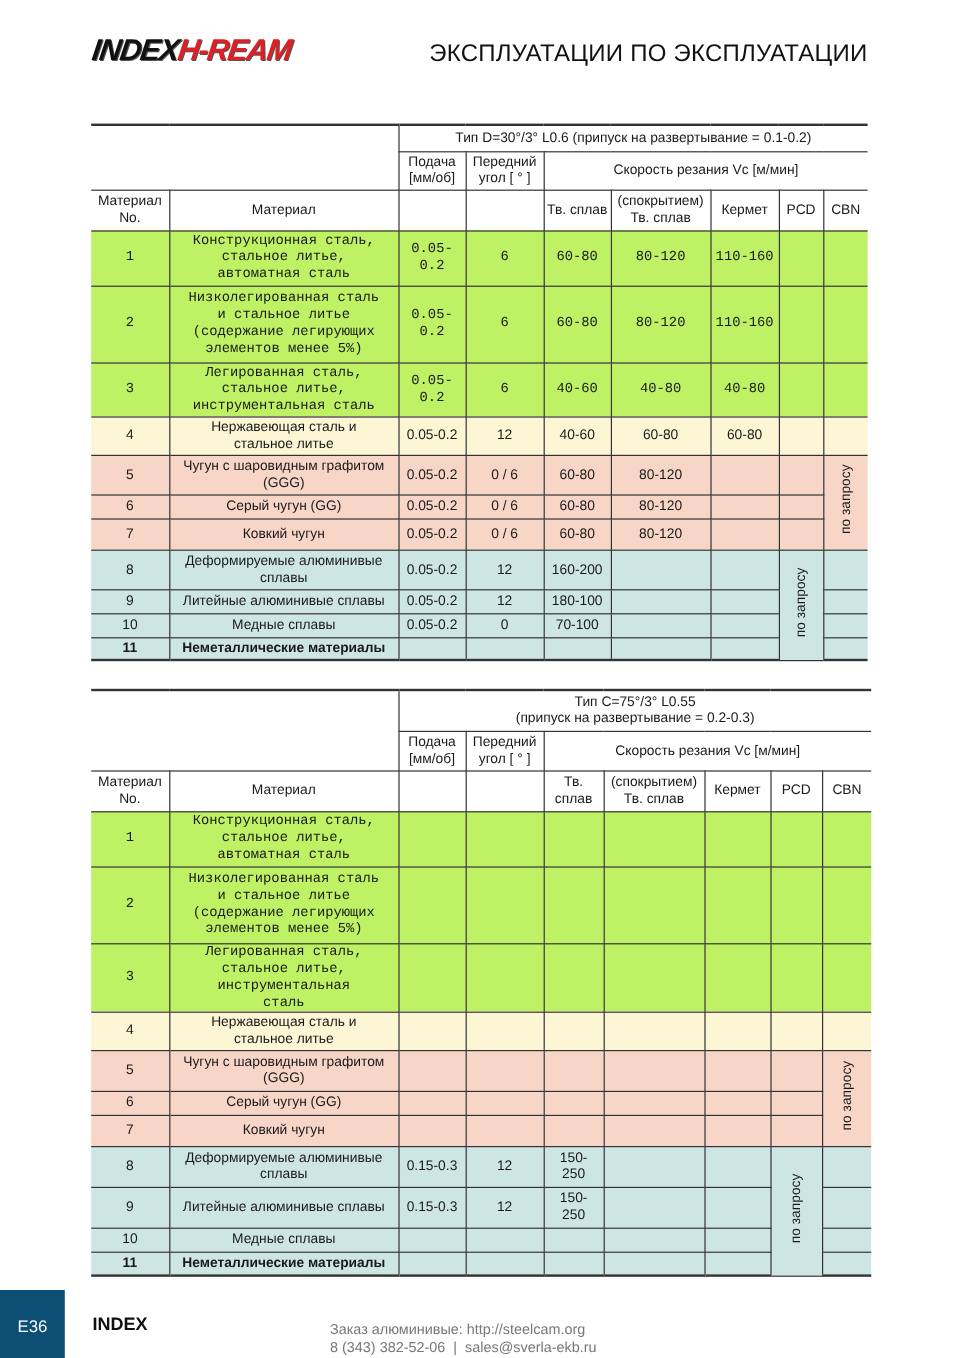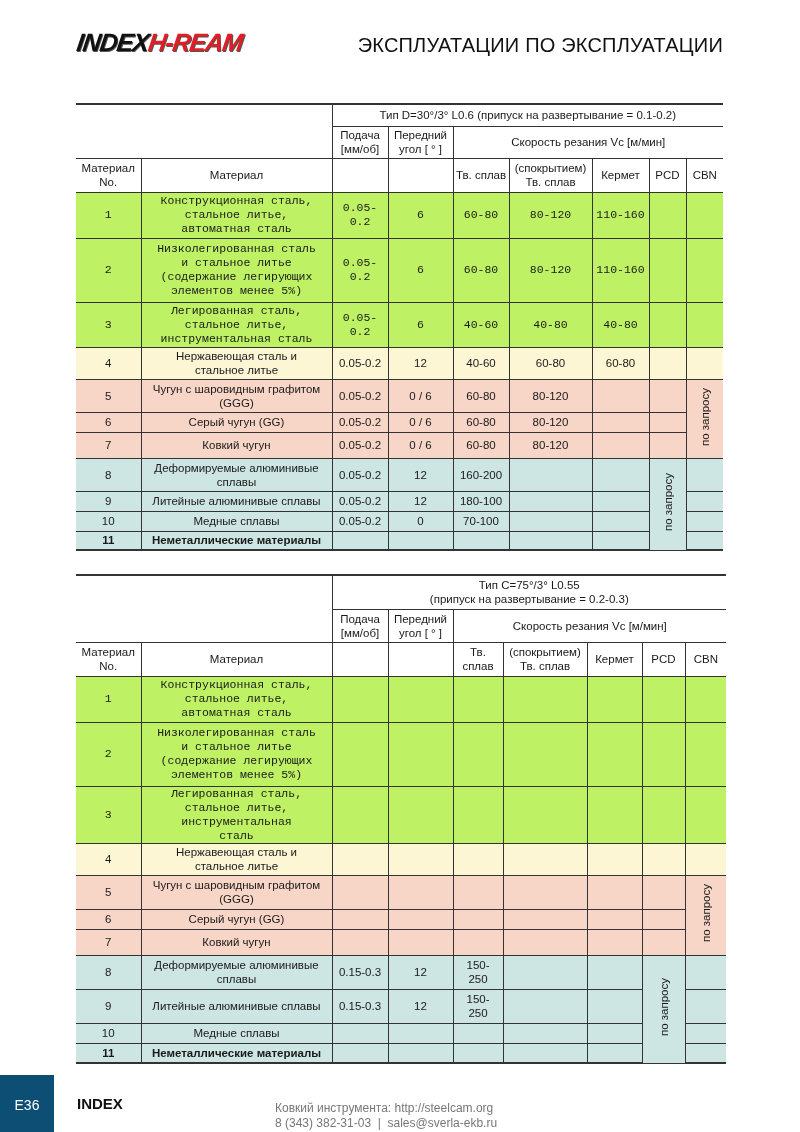--- a/index.html
+++ b/index.html
@@ -334,15 +334,15 @@
     <td></td>
     <td></td>
     <td class="lastc"></td>
   </tr>
 </tbody>
   </table>
 
 <div class="footer-tab">E36</div>
 <div class="footer-brand">INDEX</div>
 <div class="footer-contact">
-  <div>Ковкий инструмента: http://steelcam.org</div>
-  <div style="white-space:pre">8 (343) 382-31-03  |  sales@sverla-ekb.ru</div>
+  <div>Заказ алюминивые: http://steelcam.org</div>
+  <div style="white-space:pre">8 (343) 382-52-06  |  sales@sverla-ekb.ru</div>
 </div>
 
 </body></html>

